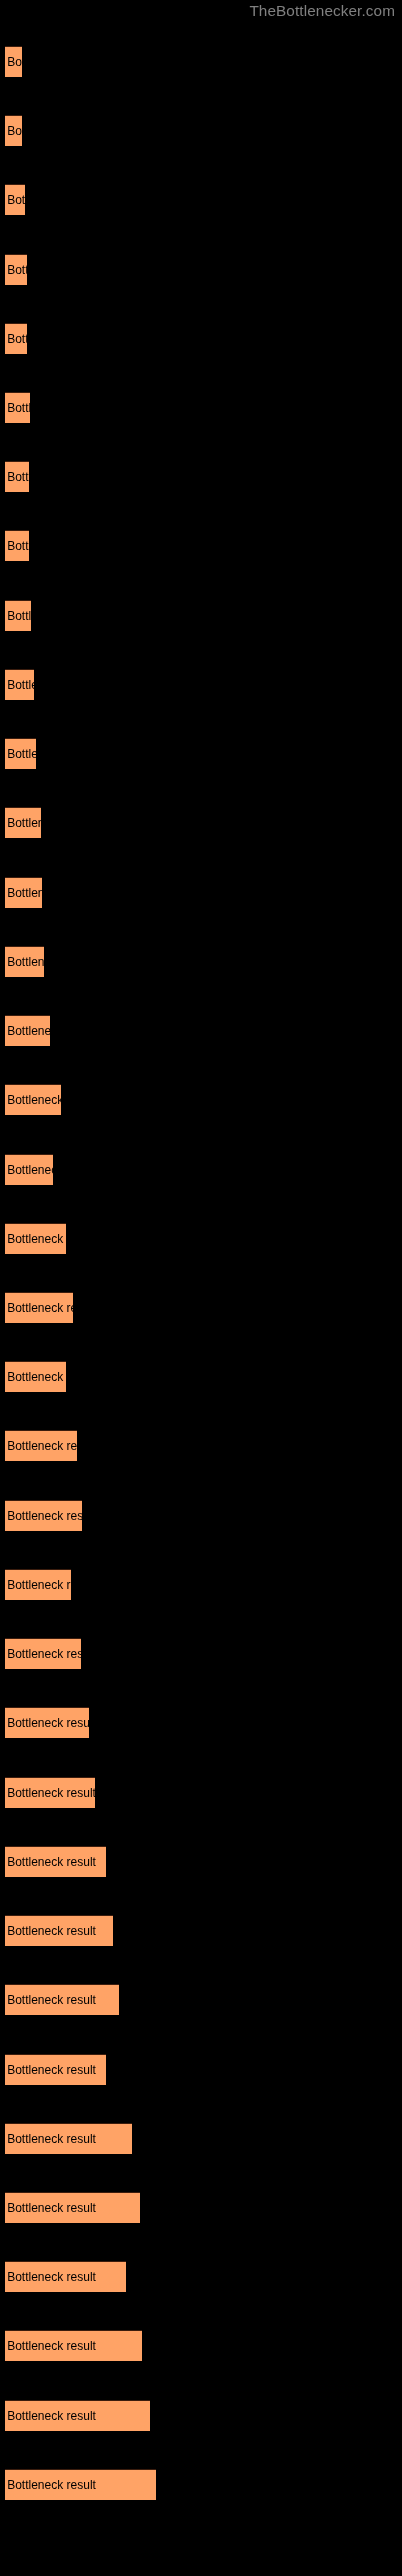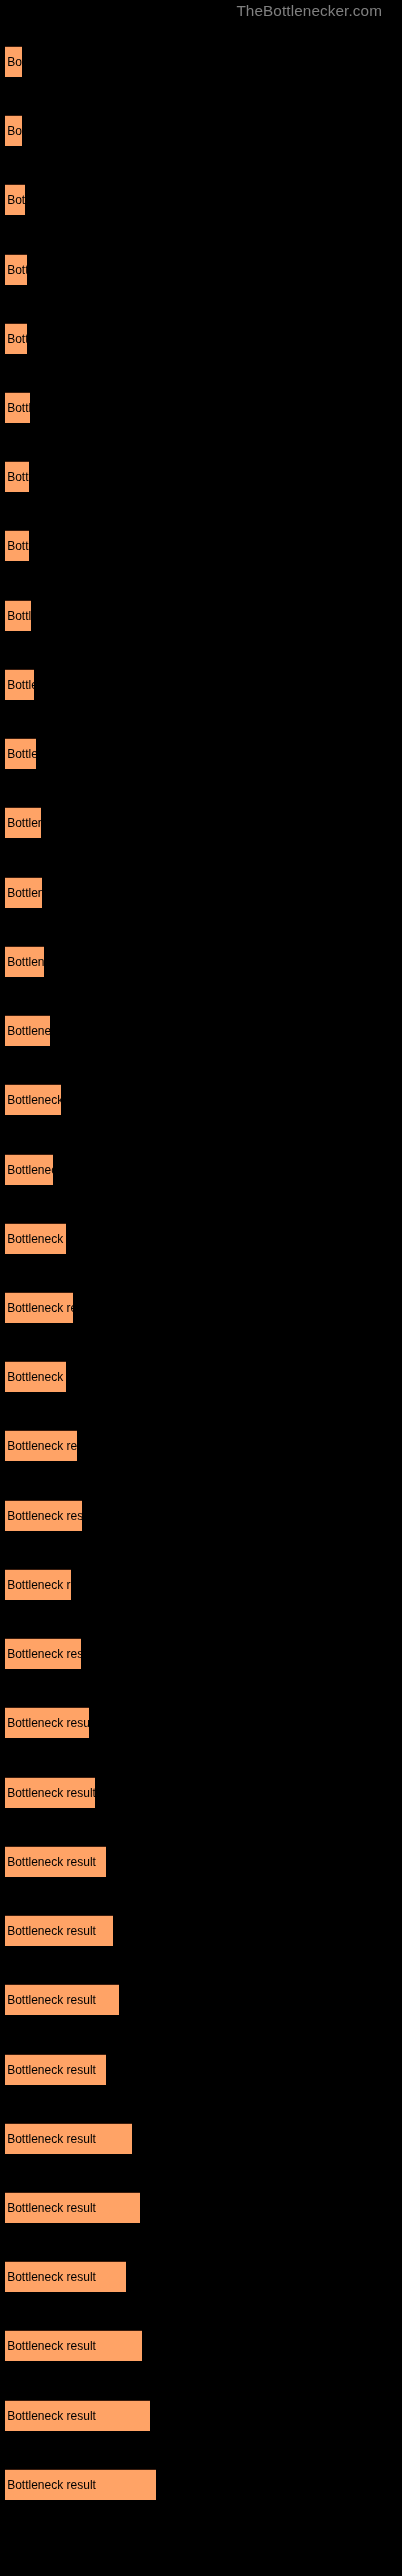--- a/index.html
+++ b/index.html
@@ -18,21 +18,21 @@
   #chart-root {
     position: absolute;
     left: 0;
     top: 0;
     width: 403px;
     height: 2576px;
     background: #000000;
   }
   #chart-title {
     position: absolute;
-    right: 21px;
+    right: 8px;
     top: 0.8px;
     font-size: 15.3px;
     line-height: 19.3px;
     color: #808080;
     letter-spacing: 0.1px;
     white-space: nowrap;
     text-align: right;
   }
   #bars-layer {
     position: absolute;

